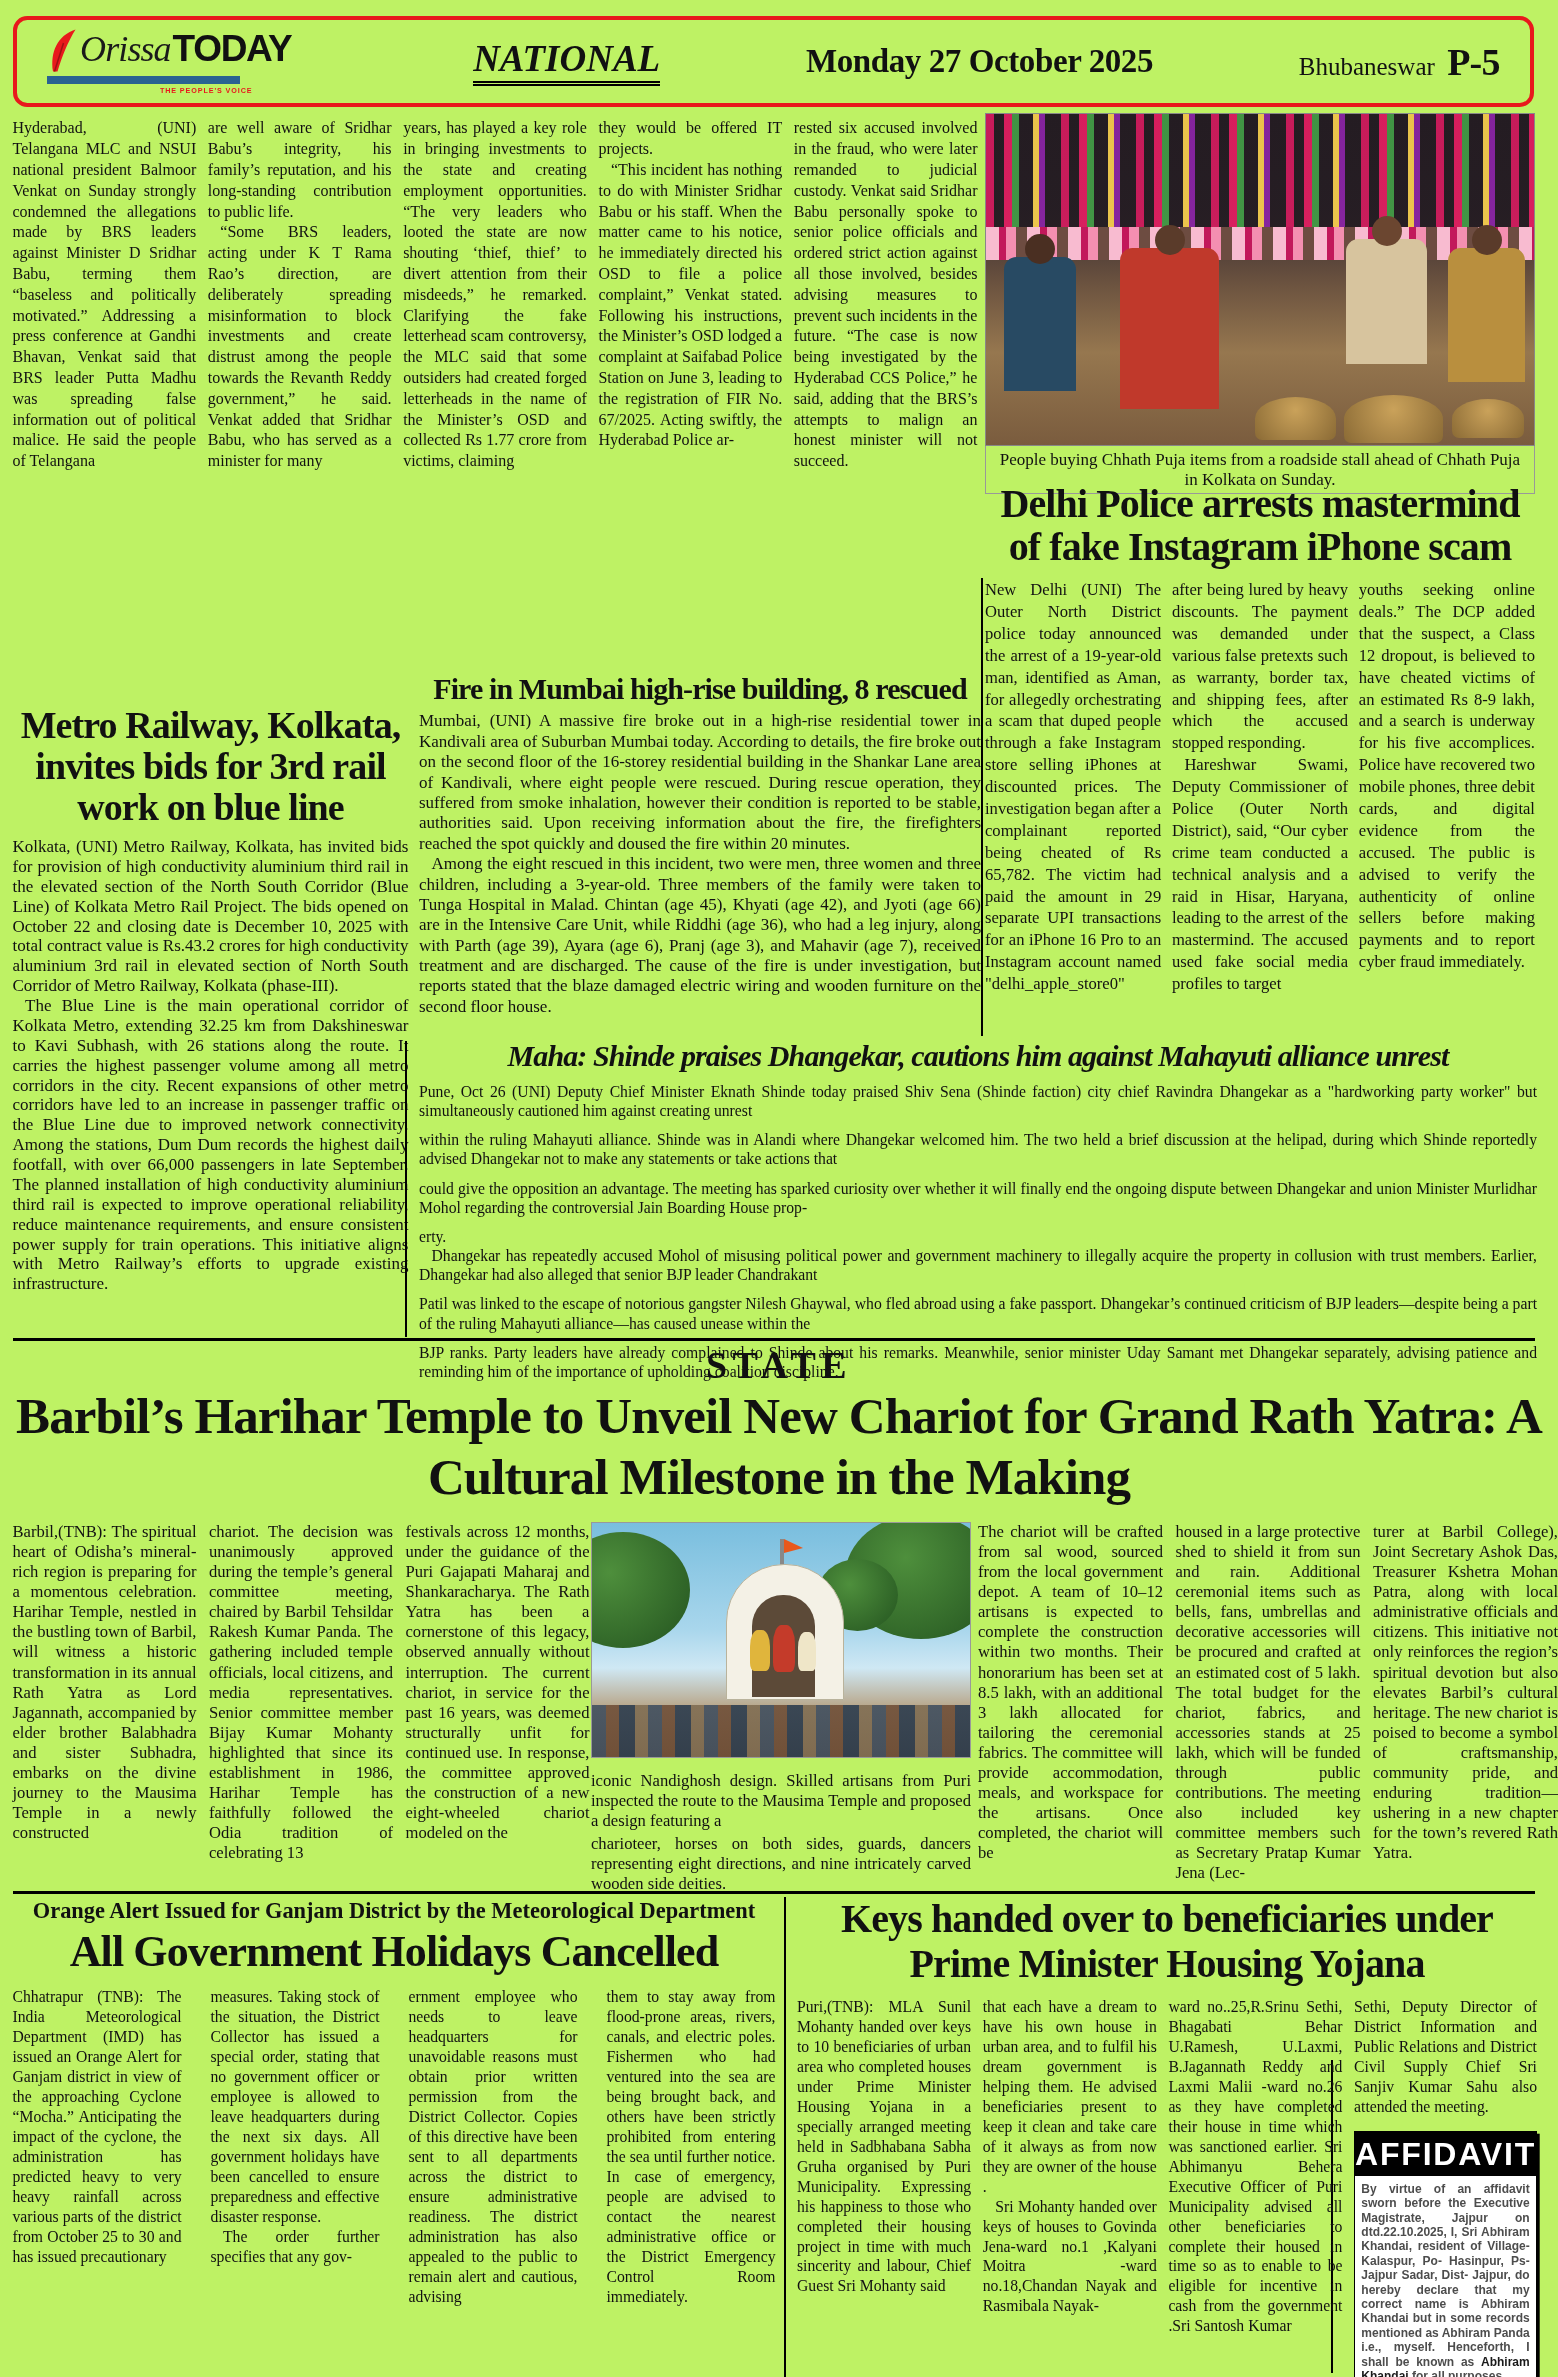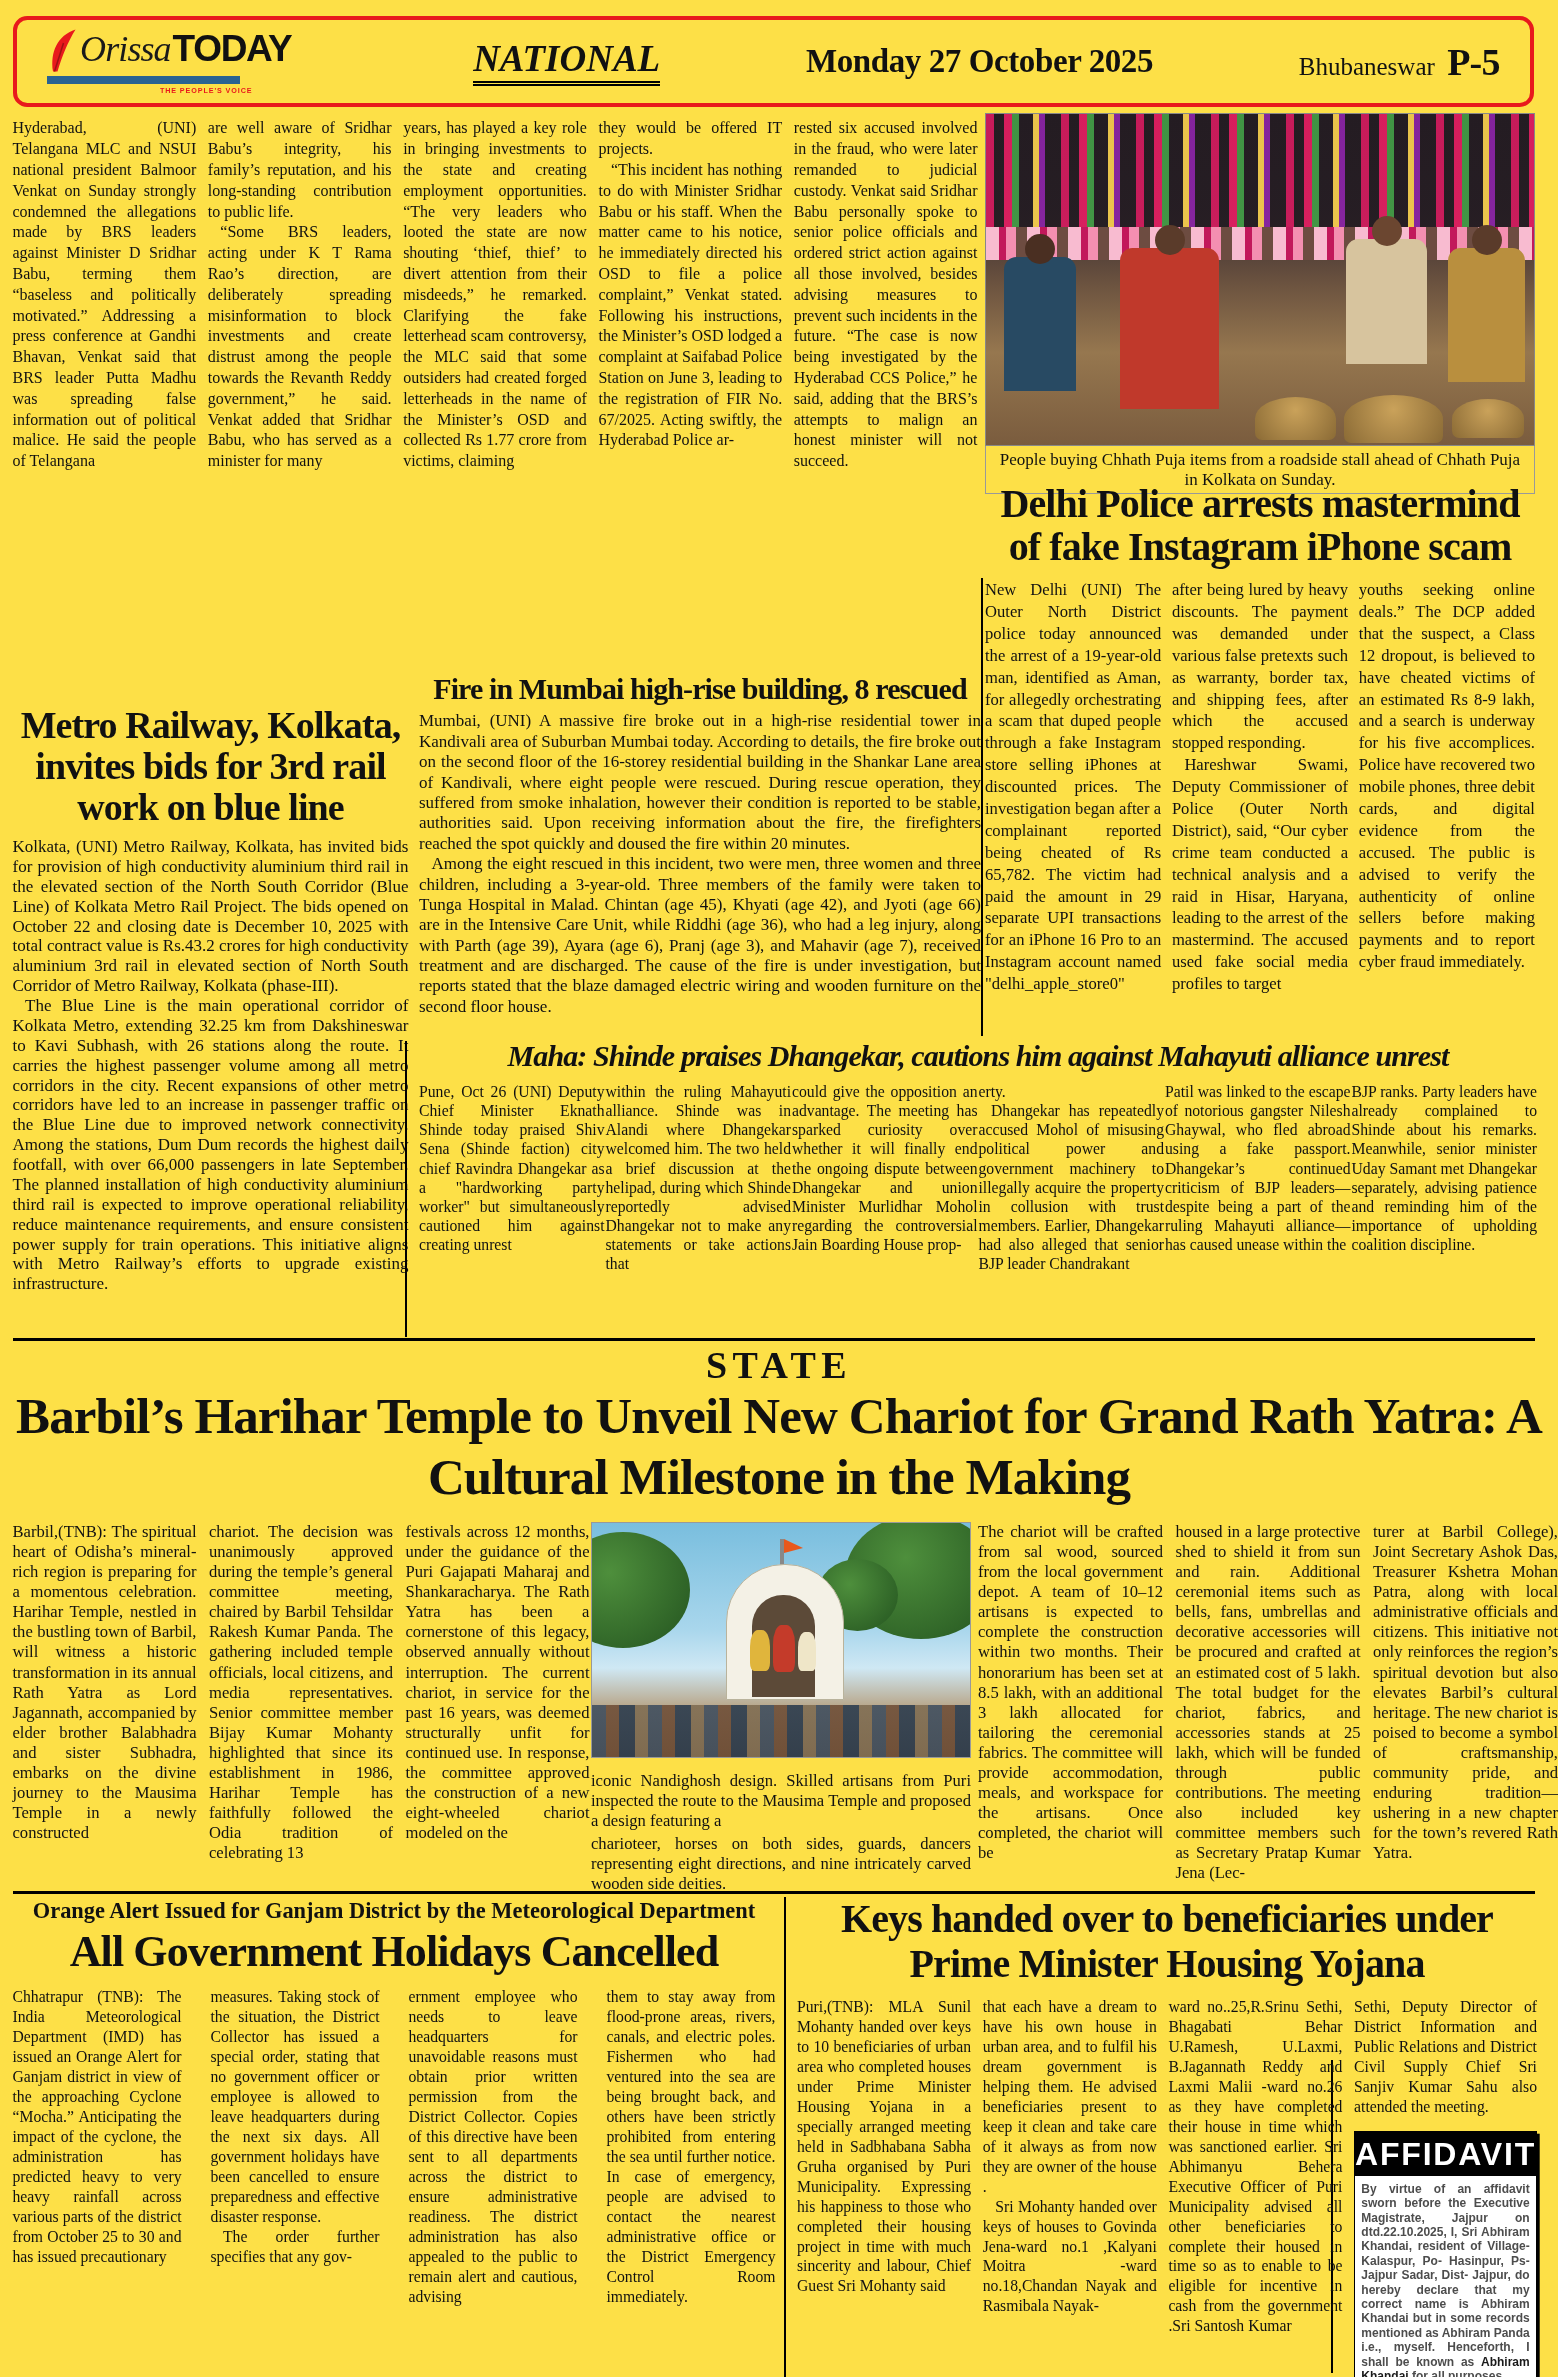--- a/index.html
+++ b/index.html
@@ -1,16 +1,16 @@
 <!DOCTYPE html>
 <html style="font-size:14.3px"><head>
 <meta charset="utf-8">
 <style>
   html,body{margin:0;padding:0;background:#fff;}
-  .page{position:relative;width:1558px;height:2377px;background:#fde047;color:#111;
+  .page{position:relative;width:1558px;height:2377px;background:#bef264;color:#111;
         font-family:"Liberation Serif","DejaVu Serif",serif;overflow:hidden;}
 
   
   .masthead{position:absolute;left:12.5px;top:16px;width:1521px;height:91px;
     border:4.5px solid #e8191c;border-radius:14.3px;box-sizing:border-box;
     display:flex;align-items:center;justify-content:space-between;padding:0 30px;}
   .brand{display:flex;flex-direction:column;}
   .brand-row{display:flex;align-items:baseline;gap:1.8px;}
   .feather{width:30px;height:45px;align-self:center;margin-right:1.8px;}
   .brand-orissa{font-style:italic;font-size:36px;color:#1a1a1a;letter-spacing:-0.9px;}
@@ -74,21 +74,21 @@
   .metro .body{font-size:17px;line-height:1.17;text-align:justify;}
 
   
   .fire{position:absolute;left:419px;top:672px;width:562px;}
   .fire .headline{font-size:30px;white-space:nowrap;margin-bottom:5.4px;}
   .fire .body{font-size:17px;line-height:1.2;text-align:justify;}
 
   
   .maha{position:absolute;left:419px;top:1039px;width:1118px;}
   .maha .headline{font-size:30px;font-style:italic;white-space:nowrap;margin-bottom:9px;}
-  .maha .cols{gap:1px;}
+  .maha .cols{gap:10px;flex-direction:column;}
   .maha .col{font-size:15.7px;line-height:1.22;}
 
   
   .rule{position:absolute;background:#000;}
   .state-label{position:absolute;top:1343px;left:0;width:100%;text-align:center;
     font-size:38px;font-weight:bold;letter-spacing:5.4px;}
 
   
   .barbil-head{position:absolute;top:1386px;left:16px;width:1526px;text-align:center;
     font-weight:bold;font-size:51px;line-height:1.2;letter-spacing:-0.9px;}

